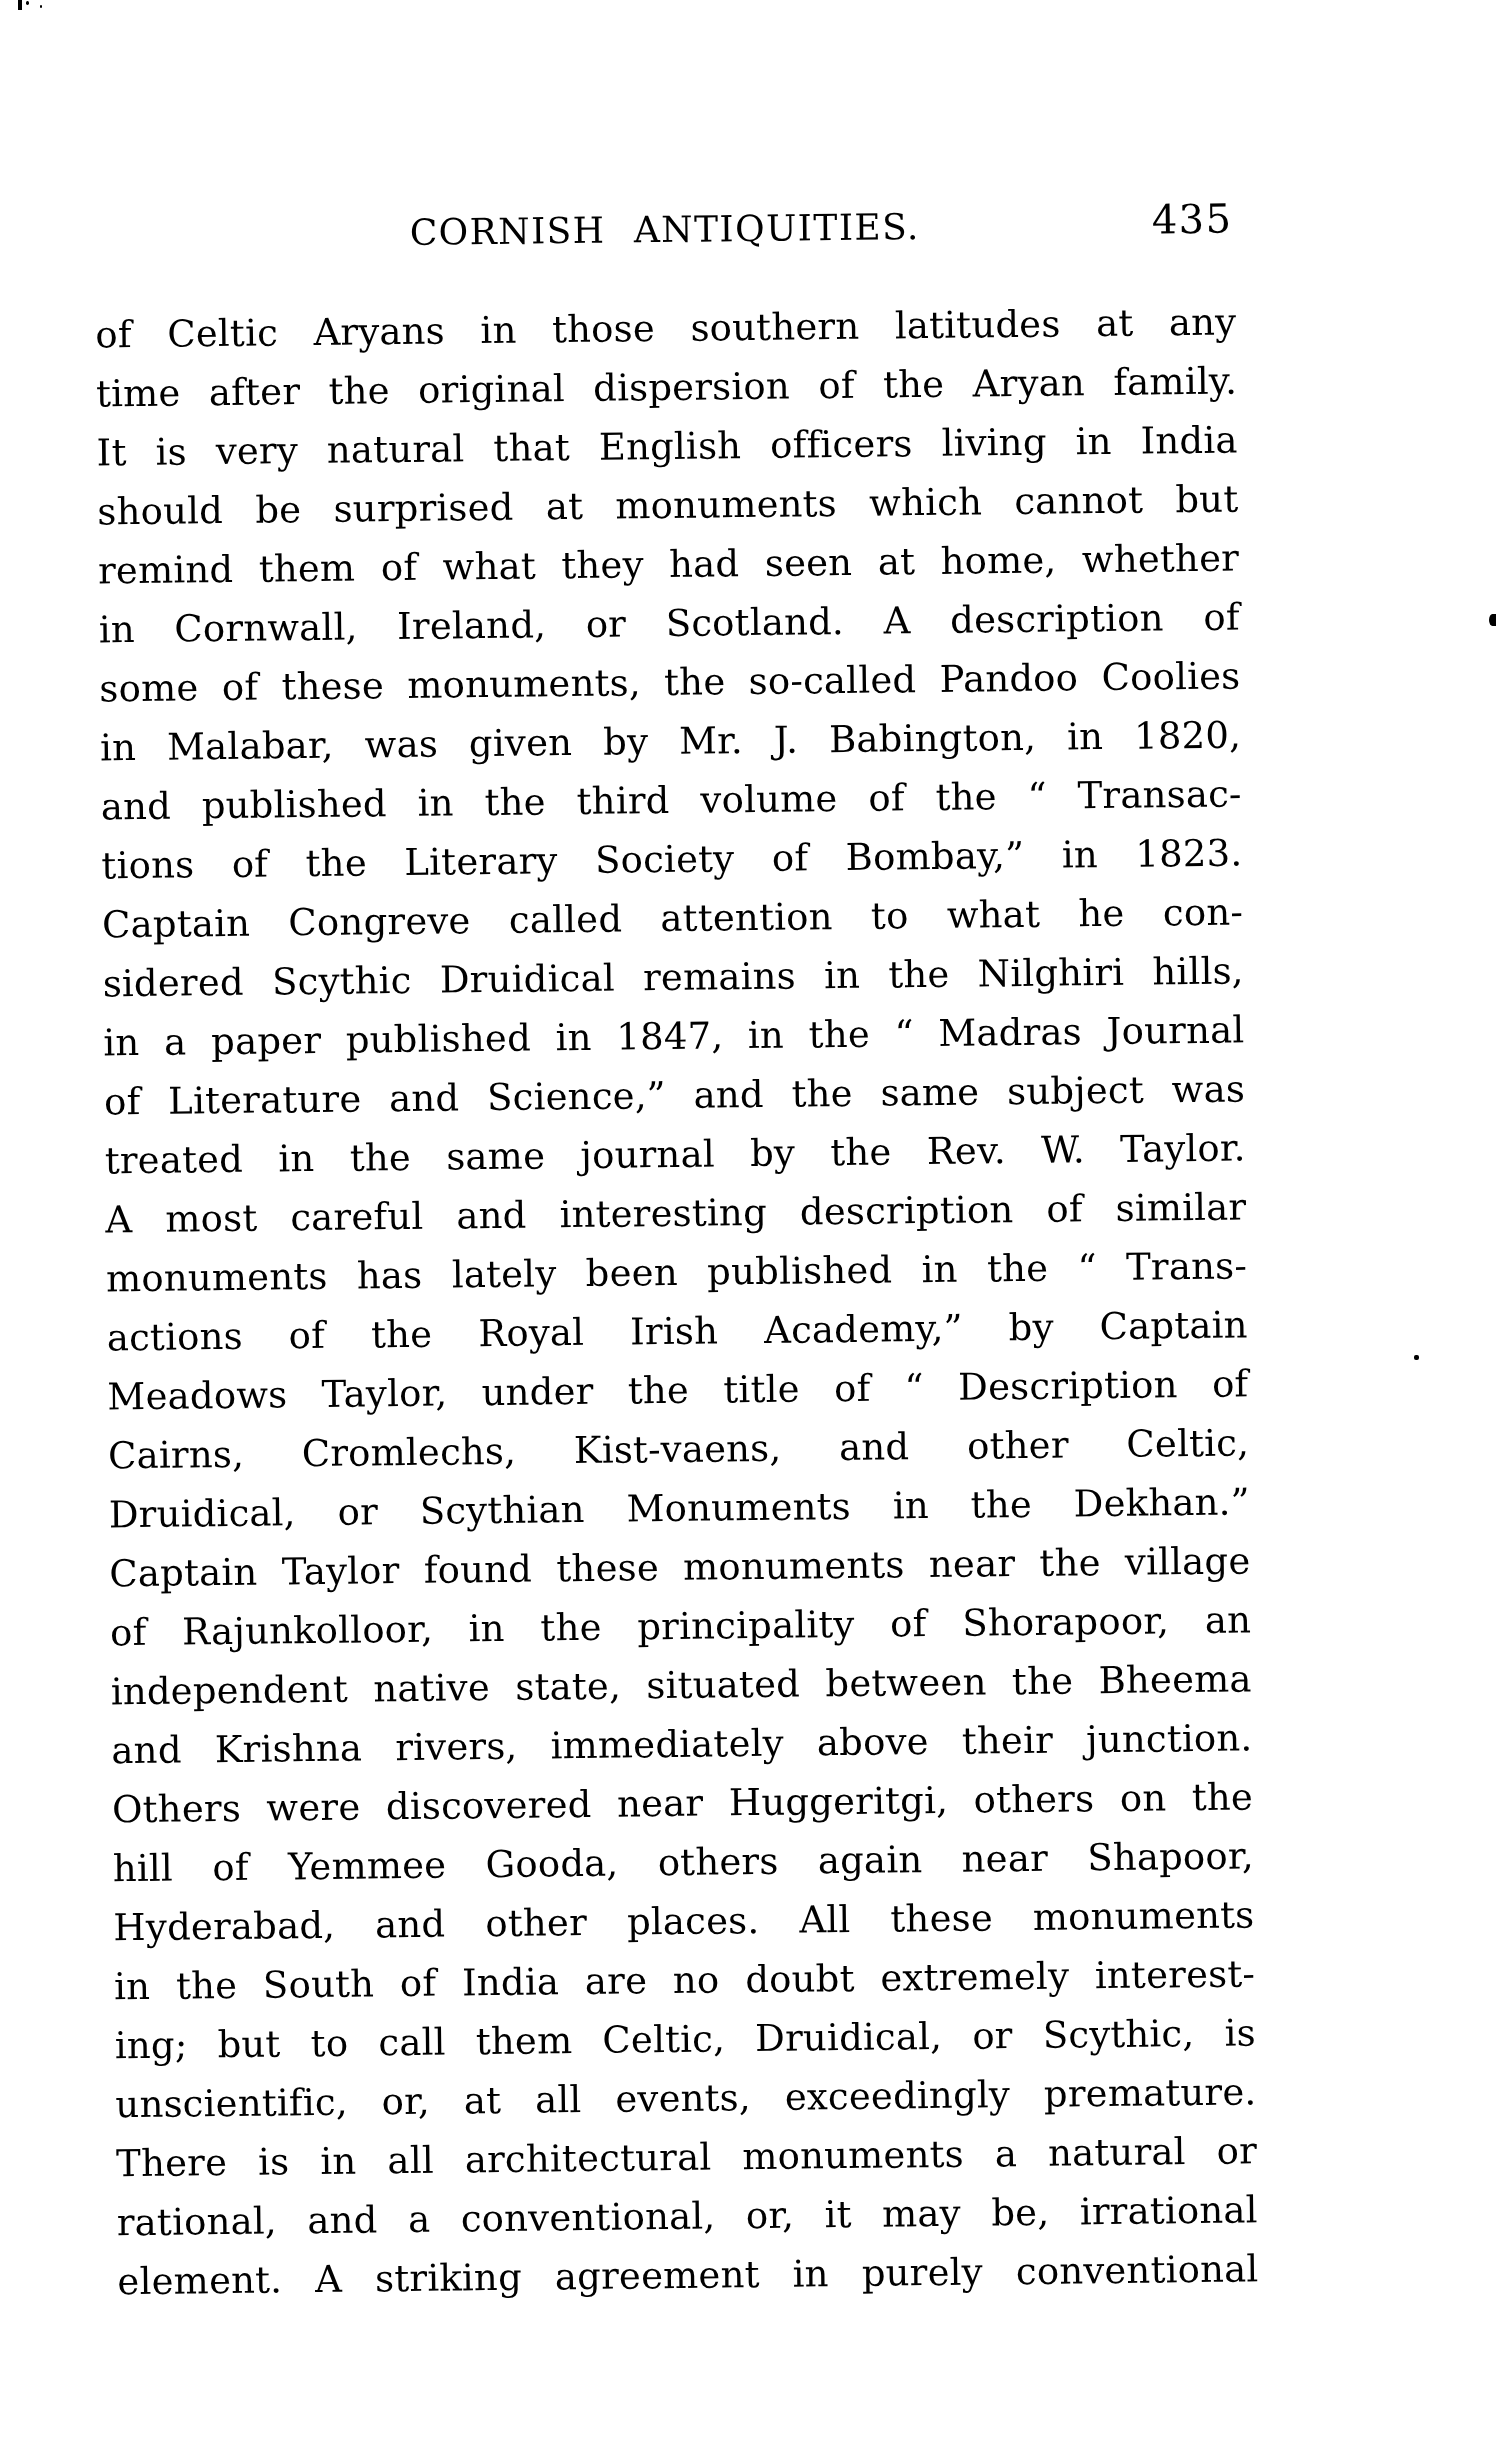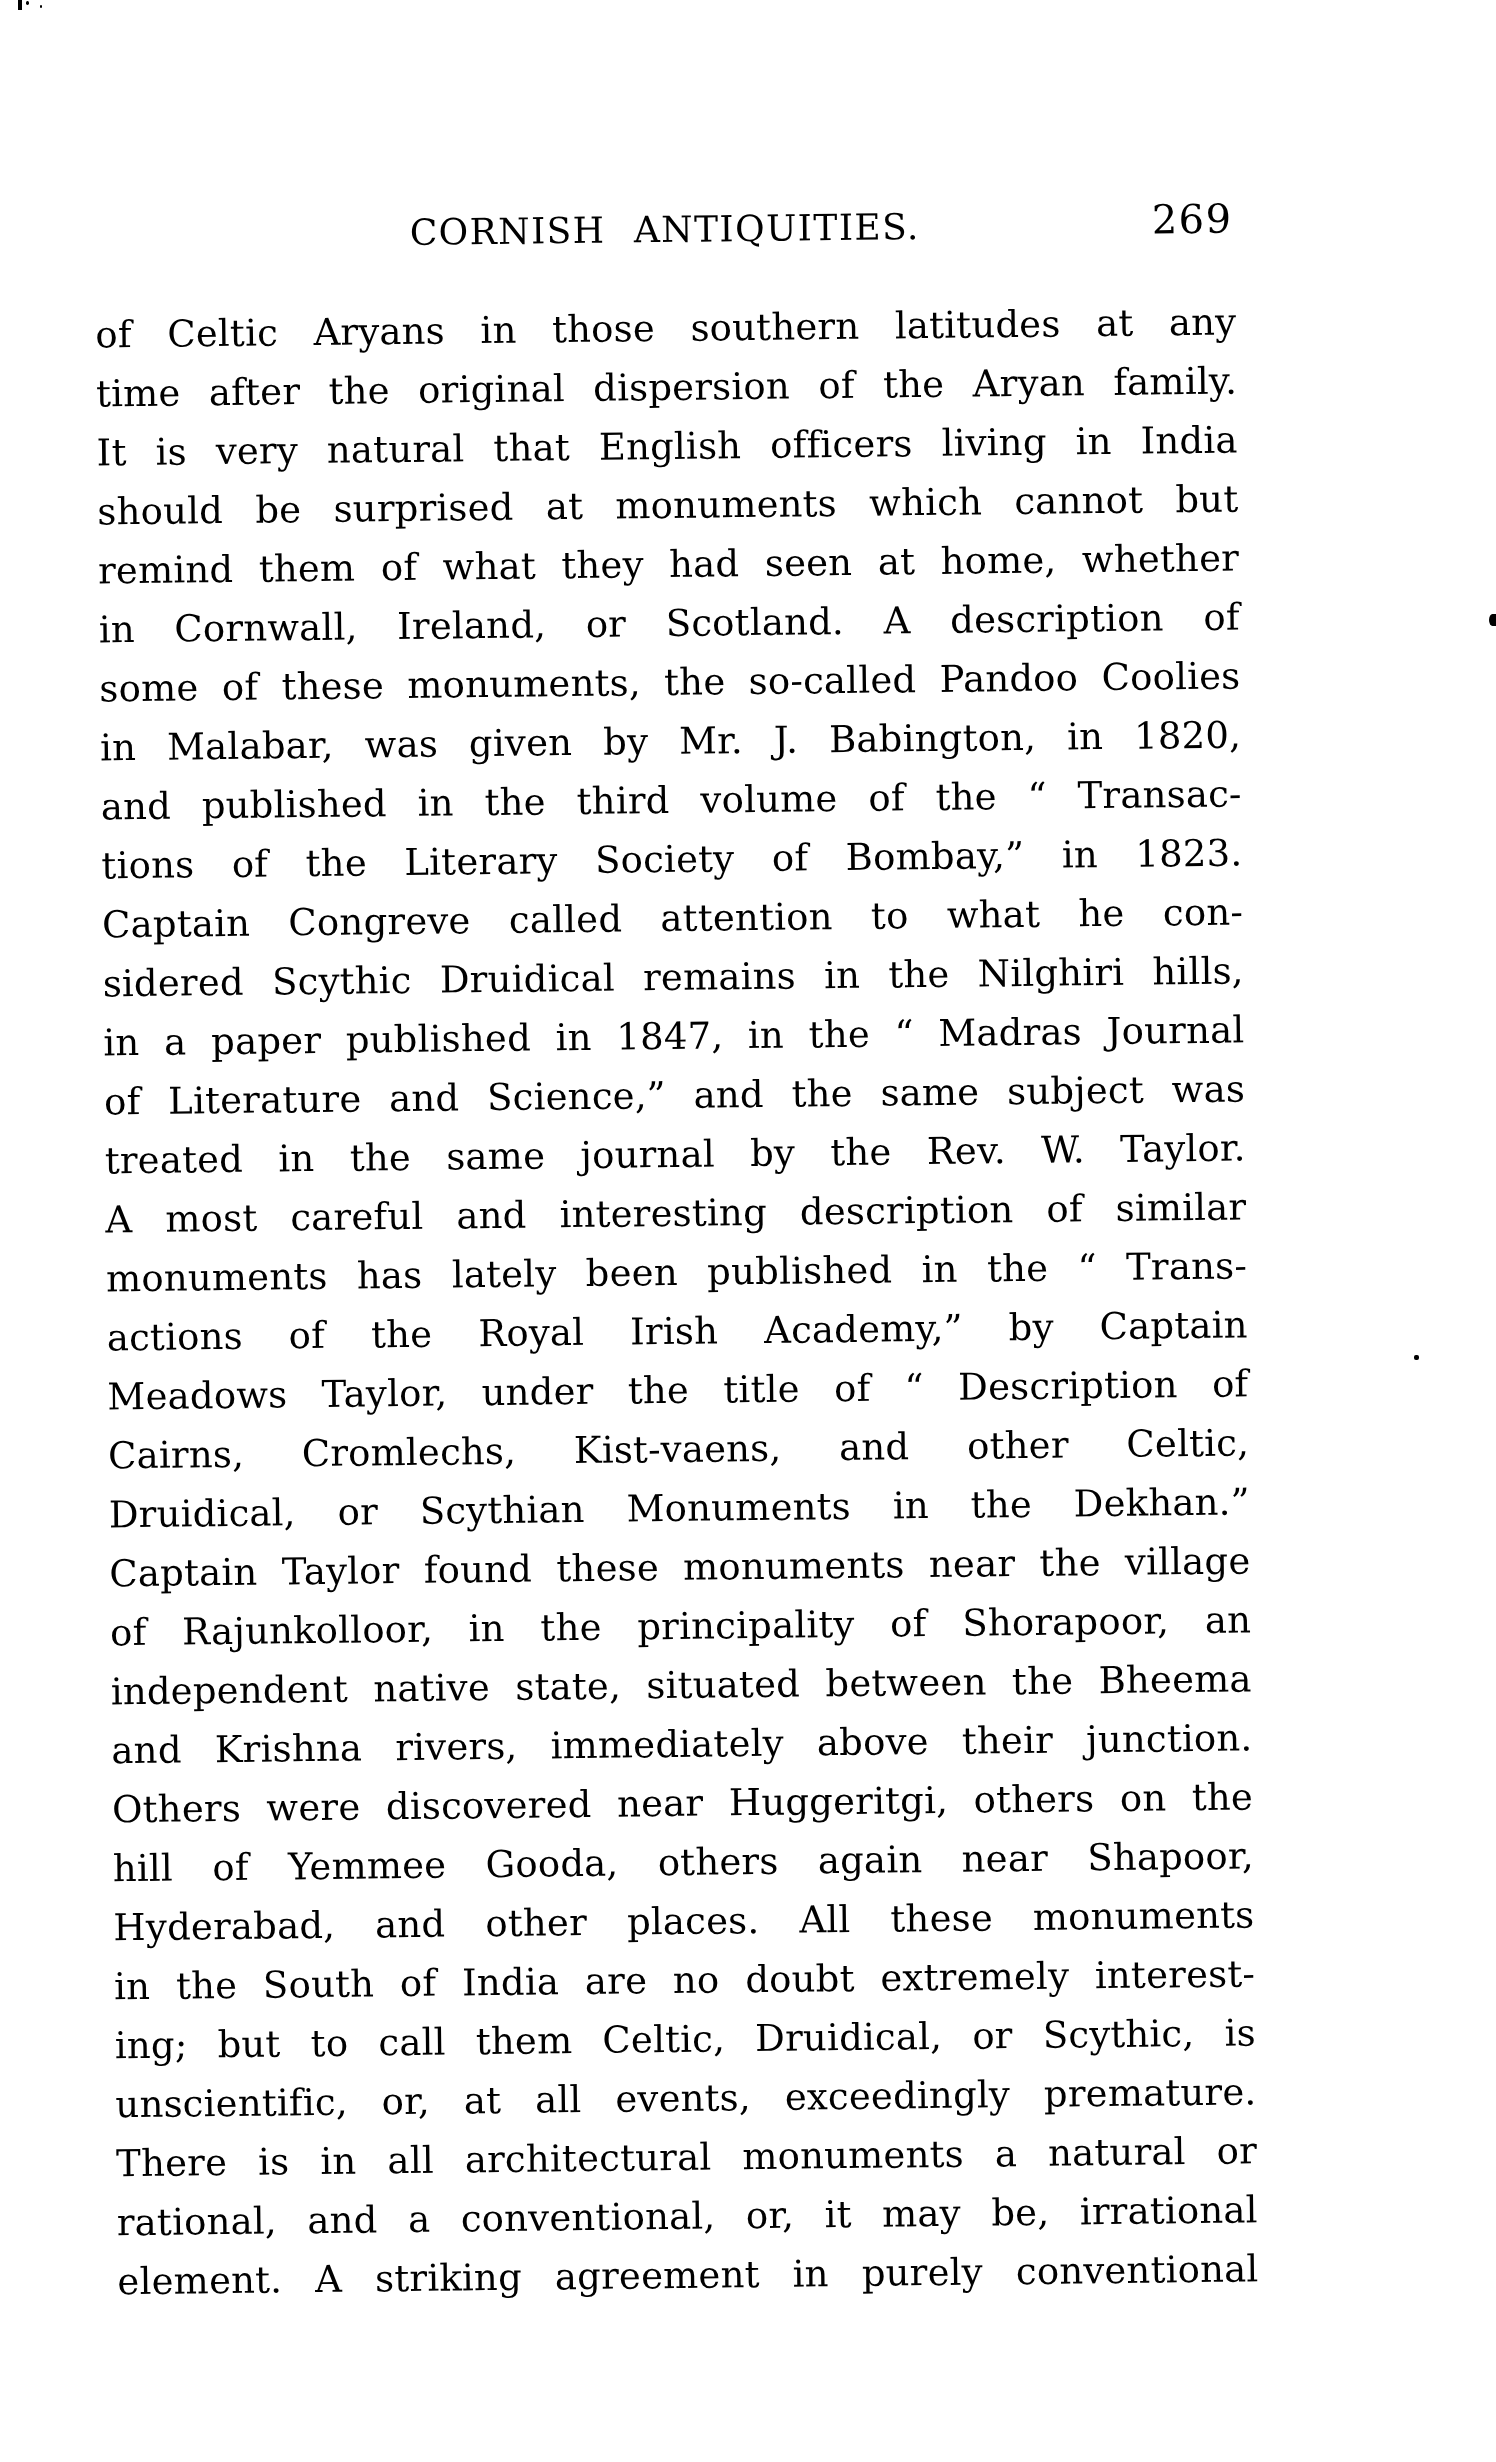--- a/index.html
+++ b/index.html
@@ -73,21 +73,21 @@
 </style>
 </head>
 <body>
 
 <div class="page">
 
   <div class="content">
 
     <div class="header-row">
       <div class="running-title">CORNISH ANTIQUITIES.</div>
-      <div class="page-number">269</div>
+      <div class="page-number">435</div>
     </div>
 
     <div class="body-text">
       <div class="line">of Celtic Aryans in those southern latitudes at any</div>
       <div class="line">time after the original dispersion of the Aryan family.</div>
       <div class="line">It is very natural that English officers living in India</div>
       <div class="line">should be surprised at monuments which cannot but</div>
       <div class="line">remind them of what they had seen at home, whether</div>
       <div class="line">in Cornwall, Ireland, or Scotland.  A description of</div>
       <div class="line">some of these monuments, the so-called Pandoo Coolies</div>

